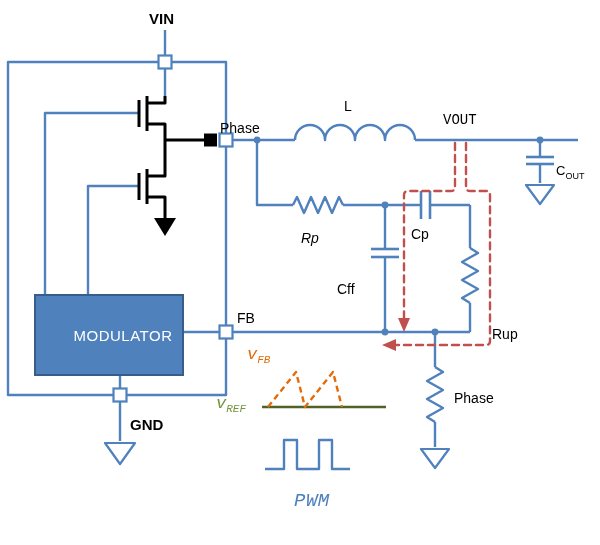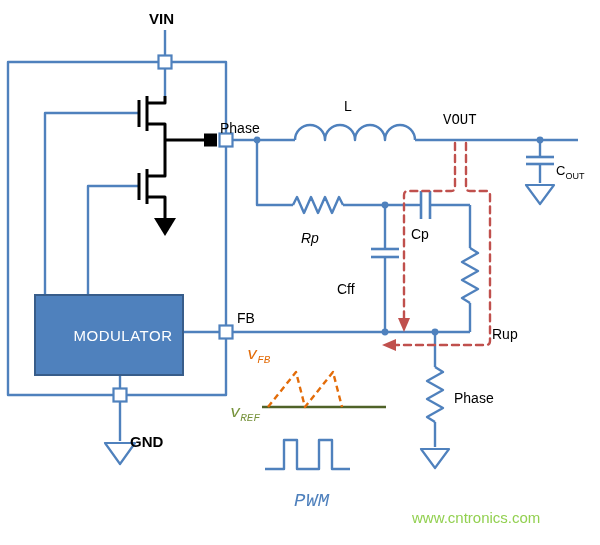--- a/index.html
+++ b/index.html
@@ -149,21 +149,20 @@
   <div class="lbl" style="left:220px;top:121px;">Phase</div>
   <div class="lbl" style="left:344px;top:99px;">L</div>
   <div class="lbl" style="left:443px;top:113px;font-family:Liberation Mono, monospace;">VOUT</div>
   <div class="lbl" style="left:556px;top:164px;font-size:13px;"><span>C</span><sub>OUT</sub></div>
   <div class="lbl" style="left:301px;top:231px;font-style:italic;">Rp</div>
   <div class="lbl" style="left:411px;top:227px;">Cp</div>
   <div class="lbl" style="left:337px;top:282px;">Cff</div>
   <div class="lbl" style="left:492px;top:279px;margin-top:48px;">Rup</div>
   <div class="lbl" style="left:454px;top:391px;">Phase</div>
   <div class="lbl" style="left:237px;top:311px;">FB</div>
-  <div class="lbl bold" style="left:130px;top:434px;">GND</div>
+  <div class="lbl bold" style="left:130px;top:417px;">GND</div>
   <div class="mod-label">MODULATOR</div>
 
   <div class="lbl serif-it vfb-lbl" style="left:247px;top:346px;"><span>v</span><sub style="font-size:11px;">FB</sub></div>
-  <div class="lbl serif-it vref-lbl" style="left:216px;top:404px;margin-left:14px;"><span>v</span><sub style="font-size:11px;">REF</sub></div>
+  <div class="lbl serif-it vref-lbl" style="left:216px;top:395px;"><span>v</span><sub style="font-size:11px;">REF</sub></div>
   <div class="lbl serif-it pwm-lbl" style="left:294px;top:492px;">PWM</div>
 
-  <div class="wm">www.cntronics.com</div>
 </div>
 
 </body></html>

